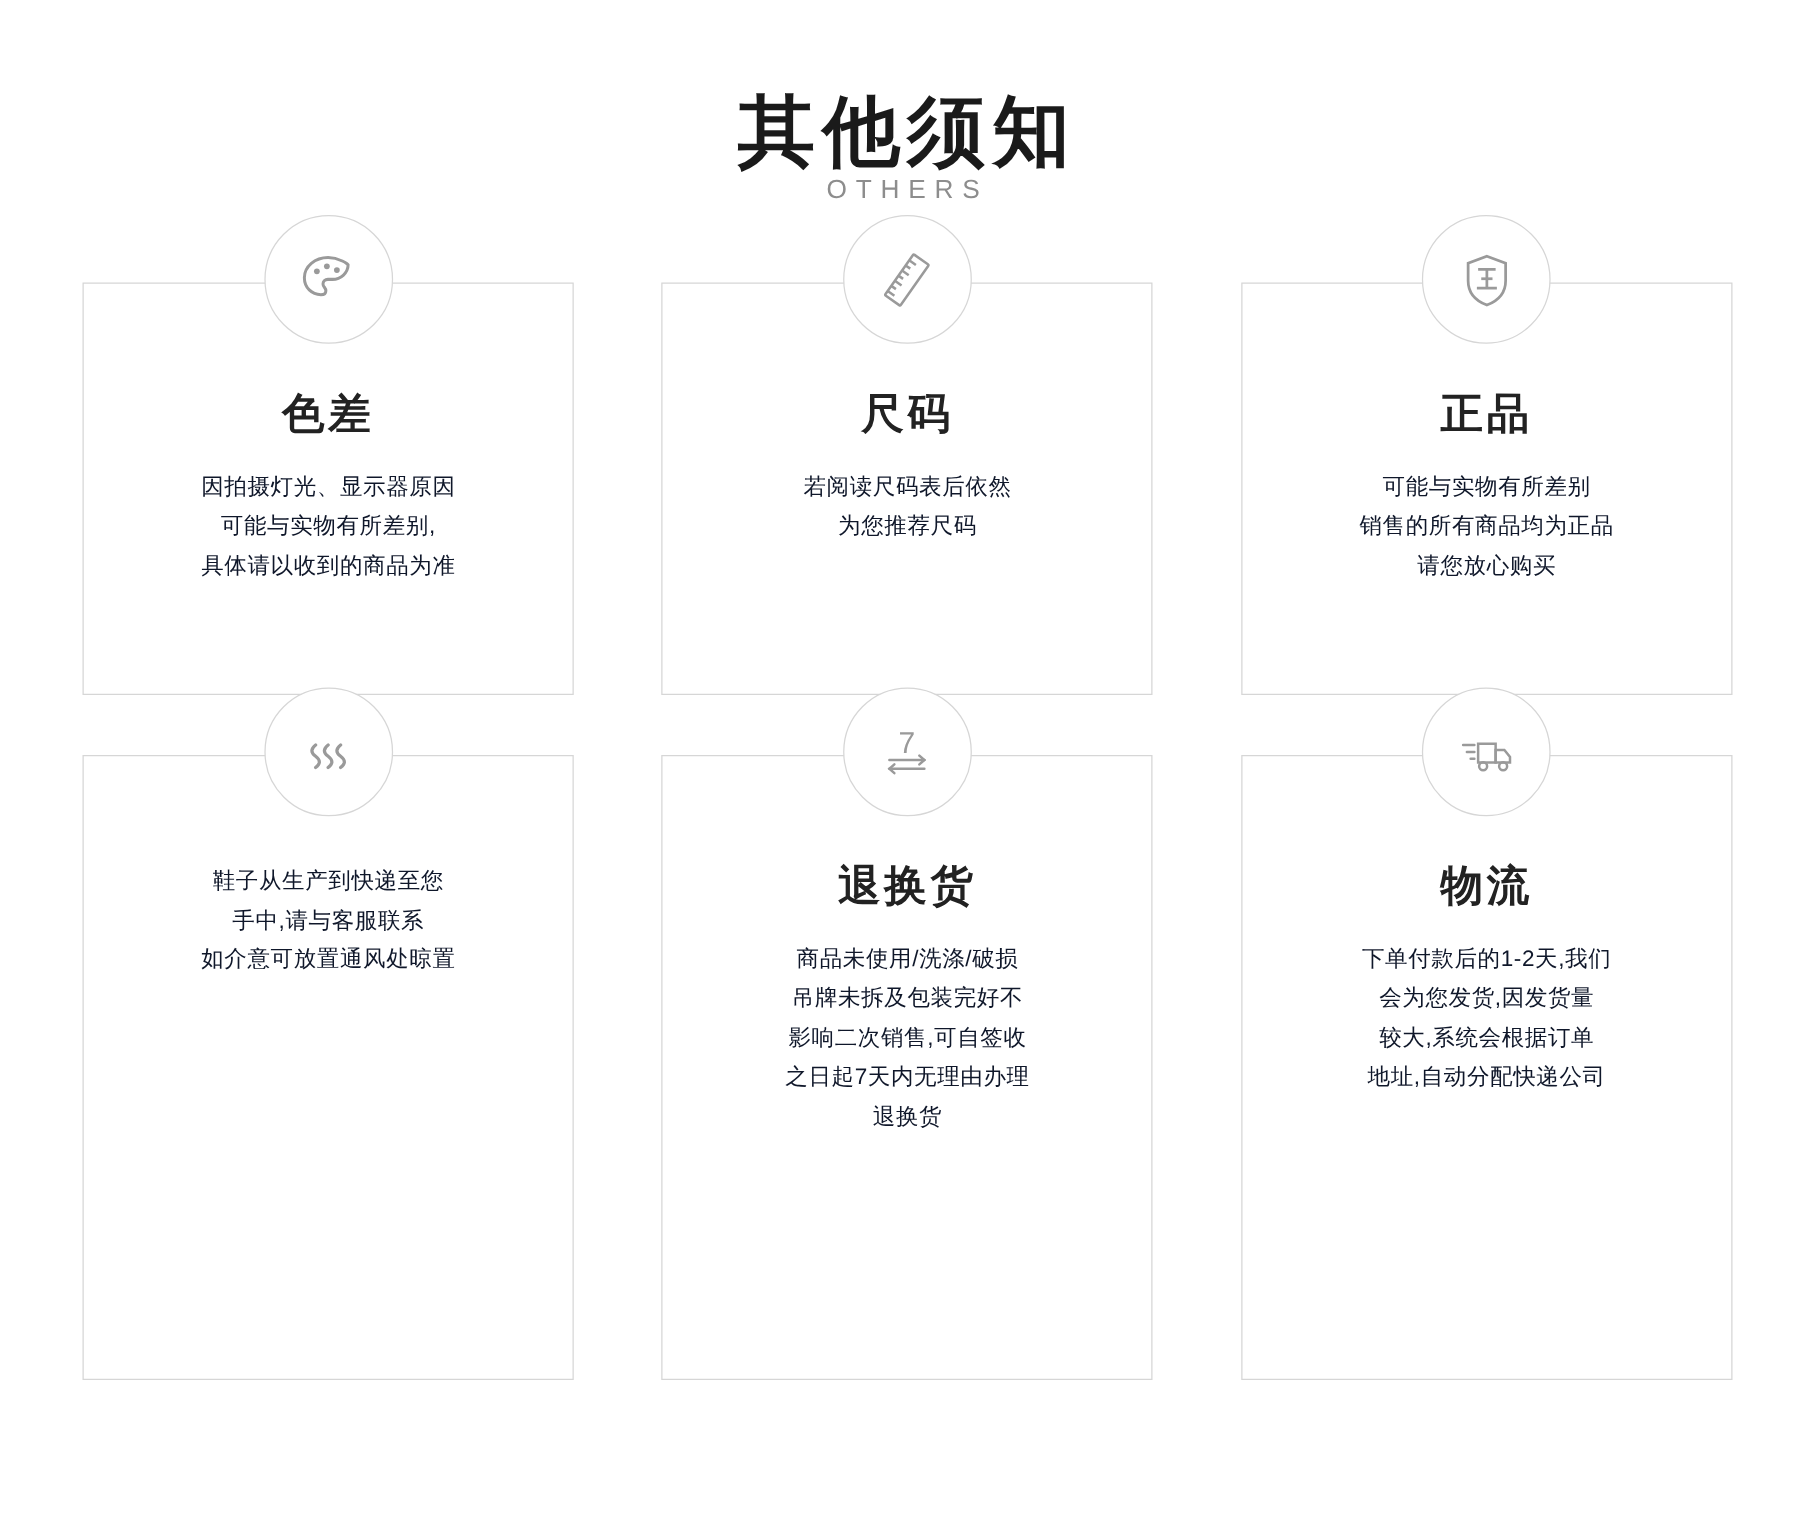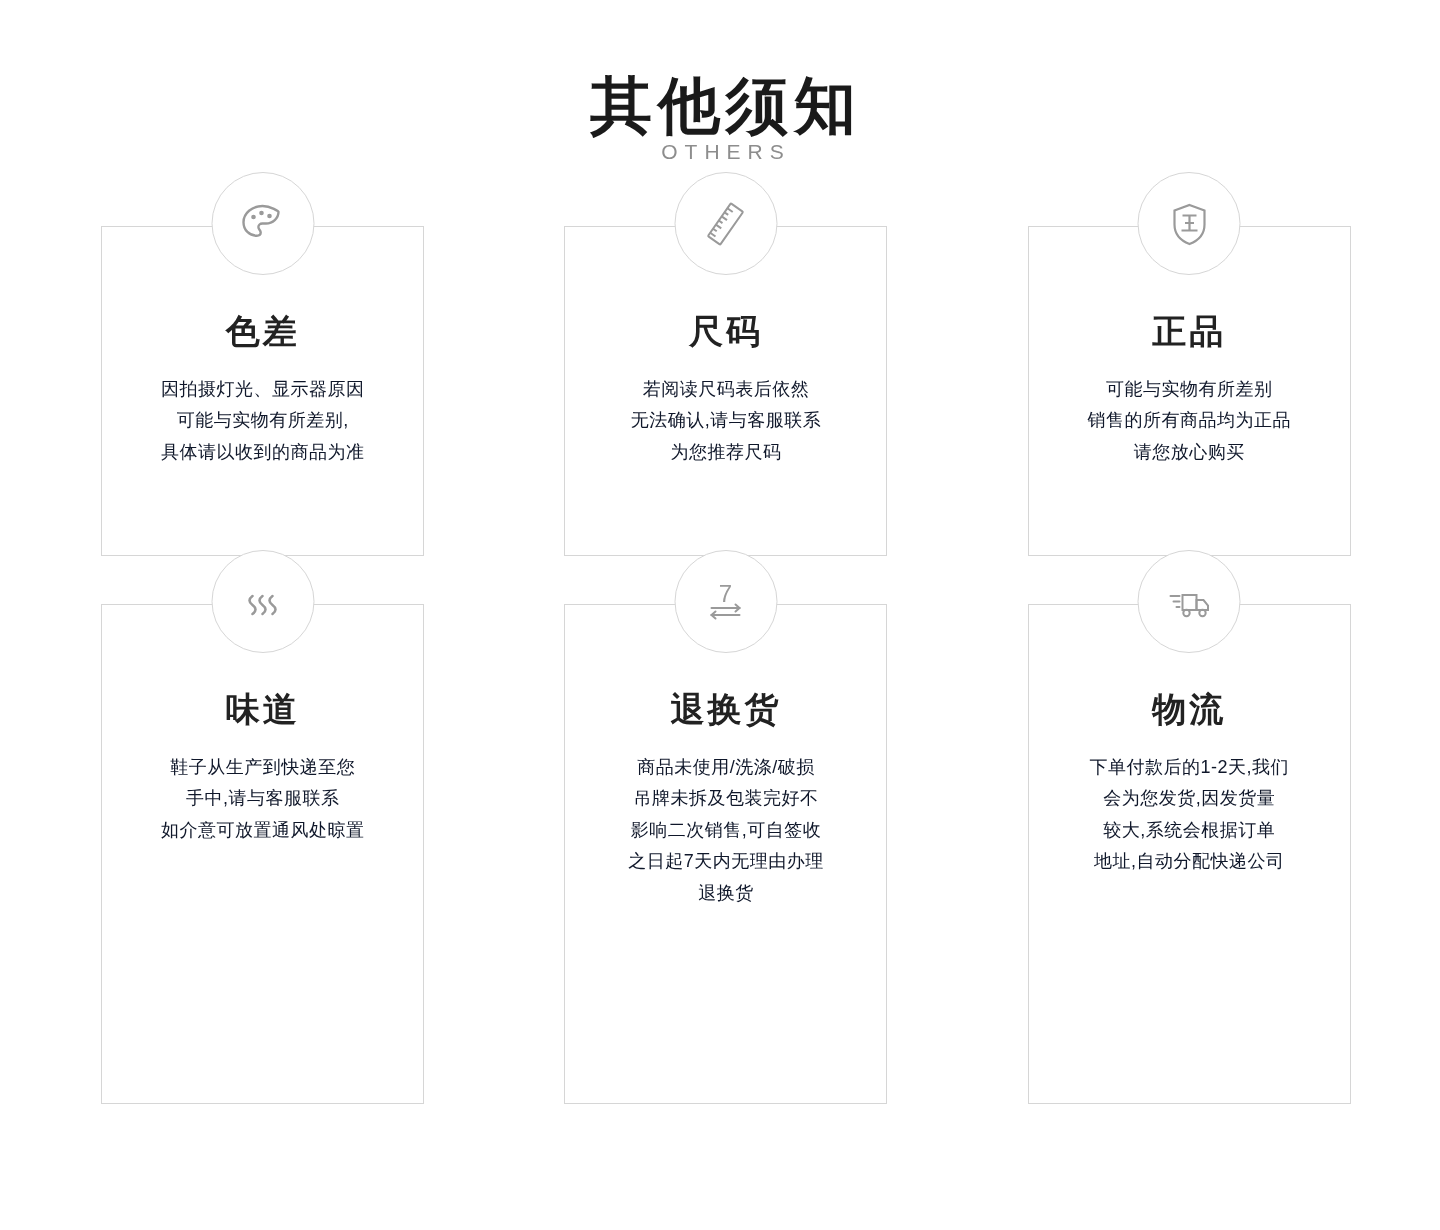--- a/index.html
+++ b/index.html
@@ -54,21 +54,21 @@
     margin-top: 62px;
     box-sizing: border-box;
   }
   .cell {
     position: relative;
     display: flex;
     justify-content: center;
   }
   .card {
     position: relative;
-    width: 323px;
+    width: 393px;
     border: 1px solid #d6d6d6;
     box-sizing: border-box;
     padding: 84px 18px 26px 18px;
     text-align: center;
     background: #fff;
   }
   .card.tall { min-height: 500px; }
   .card.short { min-height: 330px; }
 
   .badge {
@@ -146,21 +146,20 @@
               <line x1="20.5" y1="29" x2="25" y2="29"></line>
               <line x1="20.5" y1="34" x2="27" y2="34"></line>
               <line x1="20.5" y1="39" x2="25" y2="39"></line>
               <line x1="20.5" y1="44" x2="27" y2="44"></line>
             </g>
           </svg>
         </div>
         <div class="card-title">尺码</div>
         <div class="card-desc">
           <div>若阅读尺码表后依然</div>
-          <div>无法确认,请与客服联系</div>
           <div>为您推荐尺码</div>
         </div>
       </div>
     </div>
 
     <div class="cell">
       <div class="card short">
         <div class="badge">
           <svg width="56" height="56" viewBox="0 0 56 56" fill="none" stroke="#9a9a9a" stroke-width="2.2">
             <path d="M28 9l15 5.5v14c0 10-6.6 16.3-15 19.5-8.4-3.2-15-9.5-15-19.5v-14L28 9z"></path>
@@ -183,21 +182,20 @@
 
     <div class="cell">
       <div class="card tall">
         <div class="badge">
           <svg width="56" height="56" viewBox="0 0 56 56" fill="none" stroke="#9a9a9a" stroke-width="2.6" stroke-linecap="round">
             <path d="M18 40c4-3 4-6 0-9s-4-6 0-9"></path>
             <path d="M28 40c4-3 4-6 0-9s-4-6 0-9"></path>
             <path d="M38 40c4-3 4-6 0-9s-4-6 0-9"></path>
           </svg>
         </div>
-        <div class="card-title">味道</div>
         <div class="card-desc">
           <div>鞋子从生产到快递至您</div>
           <div>手中,请与客服联系</div>
           <div>如介意可放置通风处晾置</div>
         </div>
       </div>
     </div>
 
     <div class="cell">
       <div class="card tall">

